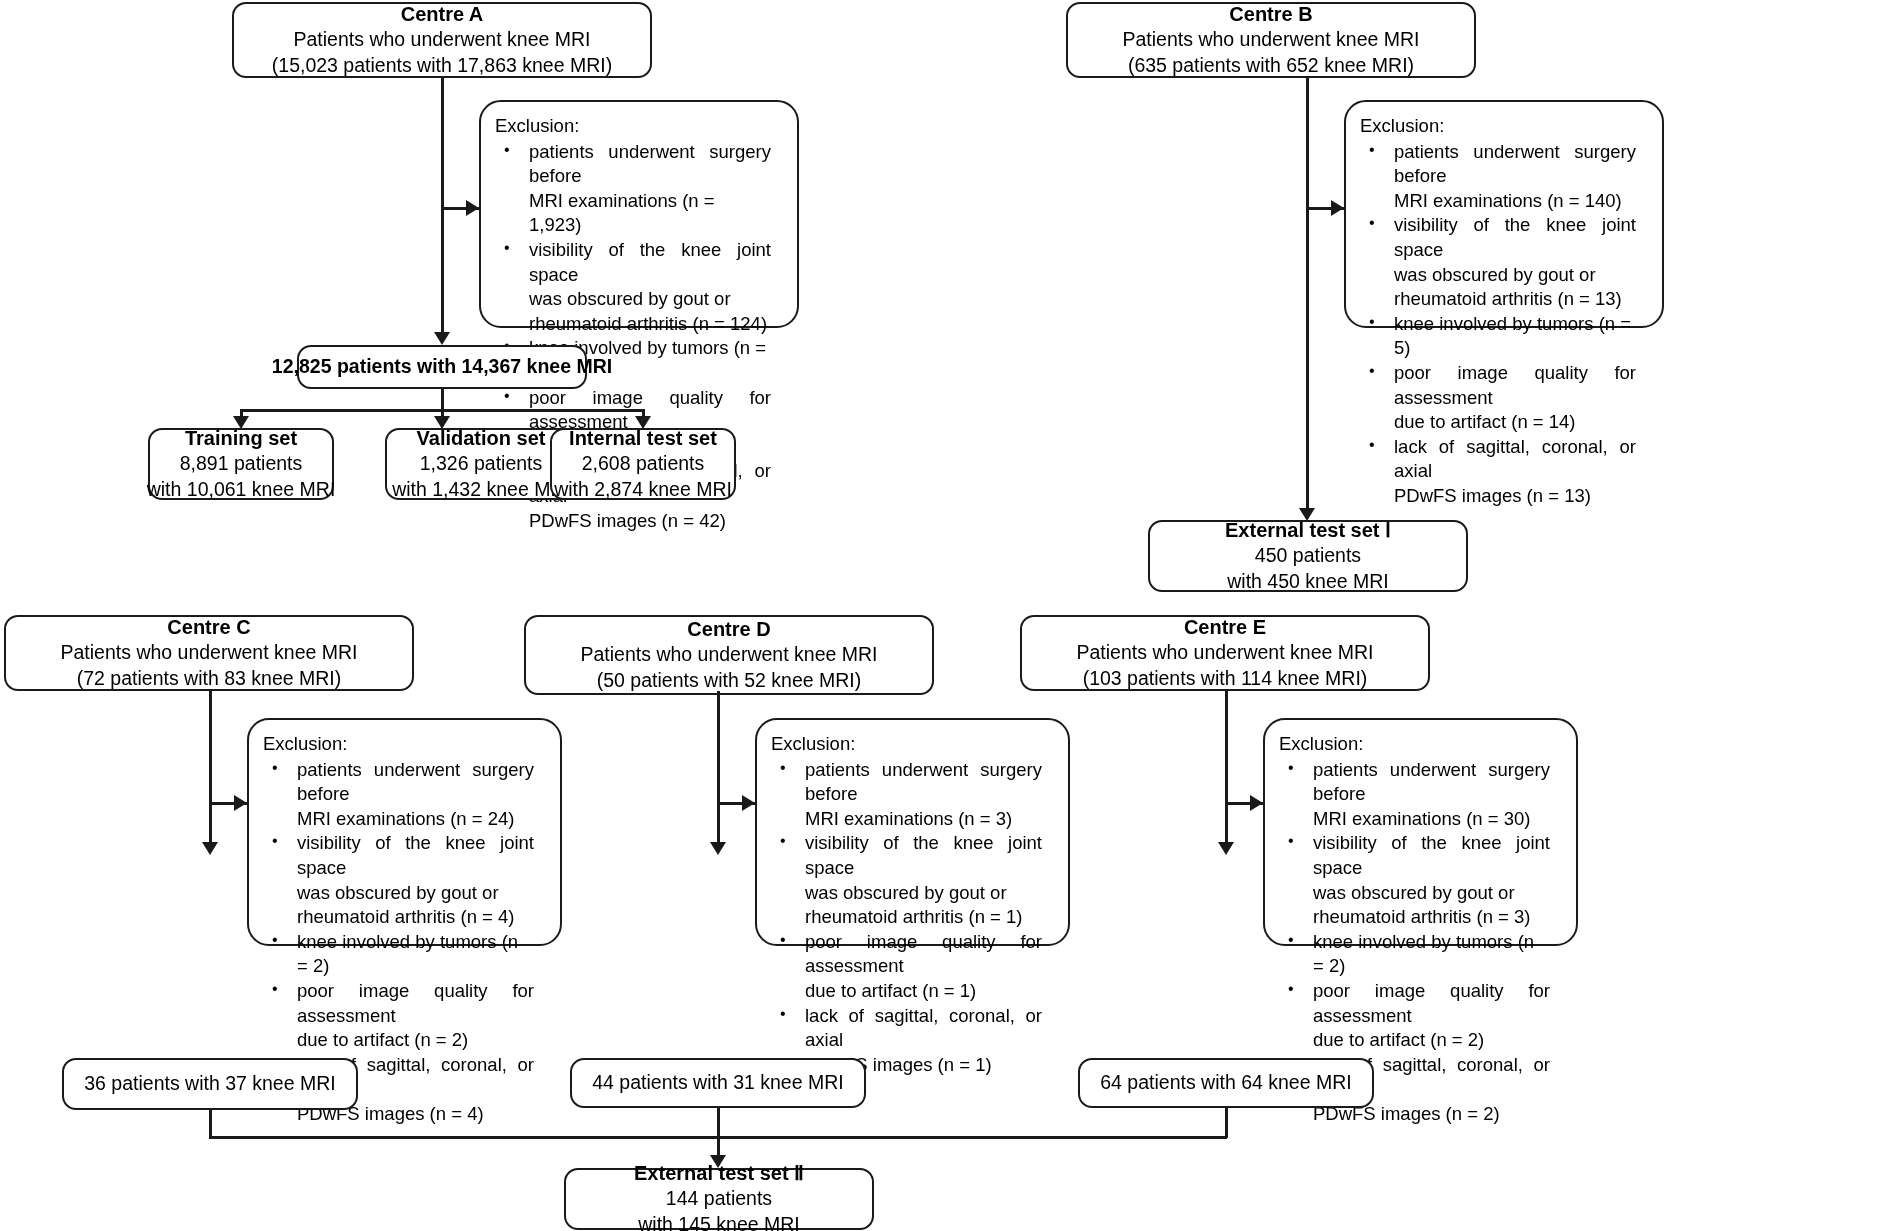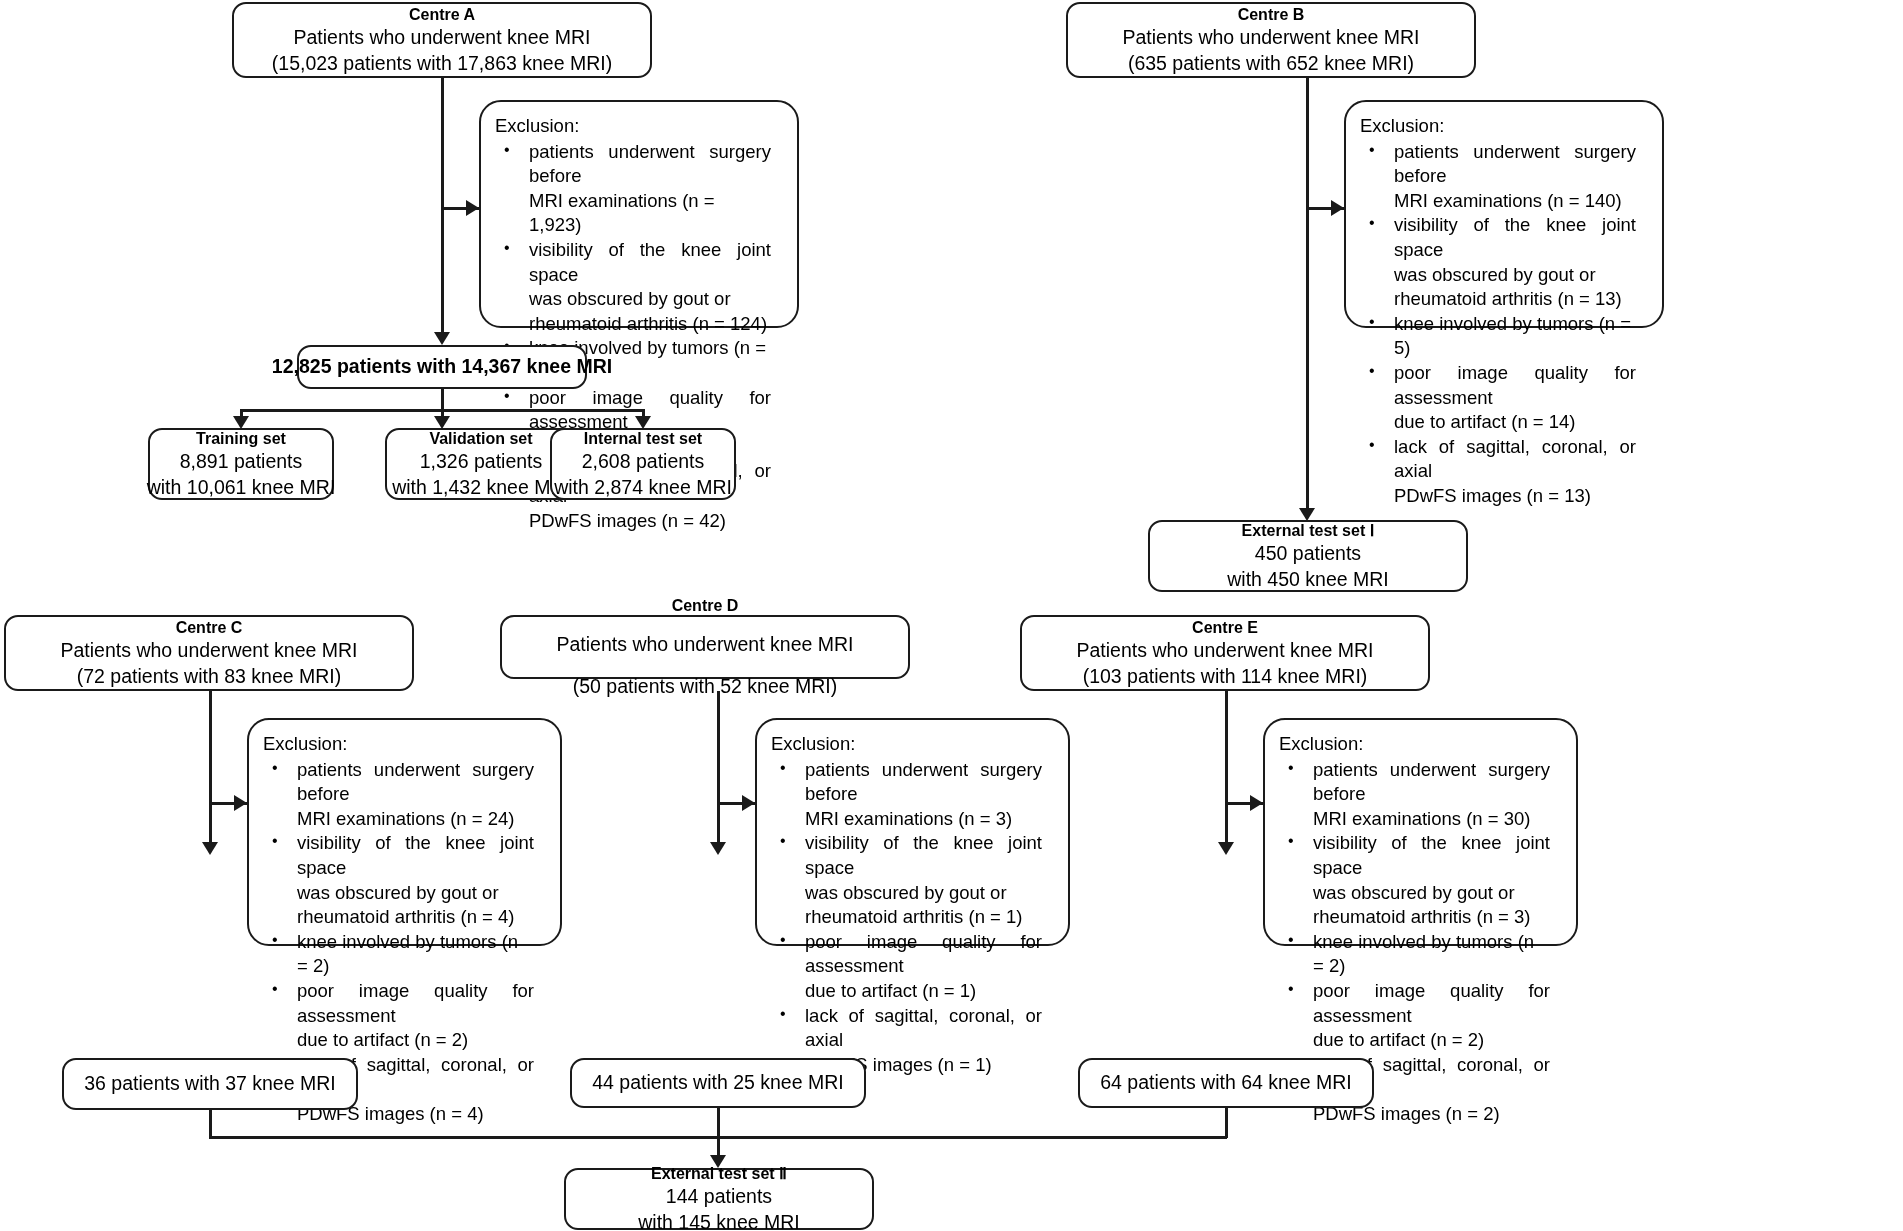--- a/index.html
+++ b/index.html
@@ -27,21 +27,21 @@
     flex-direction: column;
     justify-content: center;
     align-items: center;
     text-align: center;
     line-height: 1.32;
     font-size: 19.5px;
     padding: 4px 8px;
   }
   .box .ttl {
     font-weight: bold;
-    font-size: 16px;
+    font-size: 20px;
   }
   .box .ln { display: block; white-space: nowrap; }
   .exbox {
     position: absolute;
     border: 2.5px solid #1a1a1a;
     border-radius: 22px;
     background: #ffffff;
     padding: 12px 26px 10px 14px;
     font-size: 18.5px;
     line-height: 1.33;
@@ -205,42 +205,42 @@
         </li>
       <li><span>poor image quality for assessment</span> <span class="lastline">due to artifact (n = 2)</span></li>
       <li><span>lack of sagittal, coronal, or axial</span> <span class="lastline">PDwFS images (n = 4)</span></li>
     </ul>
   </div>
 
   <div class="box" style="left:62px; top:1058px; width:296px; height:52px;">
     <span class="ln">36 patients with 37 knee MRI</span>
   </div>
 
-  <div class="box" style="left:500px; top:615px; width:410px; height:64px;gap:16px;">
+  <div class="box" style="left:524px; top:615px; width:410px; height:80px;">
     <span class="ln ttl">Centre D</span>
     <span class="ln">Patients who underwent knee MRI</span>
     <span class="ln">(50 patients with 52 knee MRI)</span>
   </div>
   <div class="vline" style="left:717px; top:691px; height:159px;"></div>
   <div class="arrow-down" style="left:710px; top:842px;"></div>
   <div class="hline" style="left:717px; top:802px; width:38px;"></div>
   <div class="arrow-right" style="left:742px; top:795px;"></div>
 
   <div class="exbox" style="left:755px; top:718px; width:315px; height:228px;">
     <span class="exhead">Exclusion:</span>
     <ul class="exlist">
       <li><span>patients underwent surgery before</span> <span class="lastline">MRI examinations (n = 3)</span></li>
       <li><span>visibility of the knee joint space</span> <span style="display:block;text-align:justify;text-justify:inter-word;">was obscured by gout or</span><span class="lastline">rheumatoid arthritis (n = 1)</span></li>
       <li><span>poor image quality for assessment</span> <span class="lastline">due to artifact (n = 1)</span></li>
       <li><span>lack of sagittal, coronal, or axial</span> <span class="lastline">PDwFS images (n = 1)</span></li>
     </ul>
   </div>
 
   <div class="box" style="left:570px; top:1058px; width:296px; height:50px;">
-    <span class="ln">44 patients with 25 knee MRI</span>
+    <span class="ln">44 patients with 31 knee MRI</span>
   </div>
 
   <div class="box" style="left:1020px; top:615px; width:410px; height:76px;">
     <span class="ln ttl">Centre E</span>
     <span class="ln">Patients who underwent knee MRI</span>
     <span class="ln">(103 patients with 114 knee MRI)</span>
   </div>
   <div class="vline" style="left:1225px; top:691px; height:159px;"></div>
   <div class="arrow-down" style="left:1218px; top:842px;"></div>
   <div class="hline" style="left:1225px; top:802px; width:38px;"></div>

